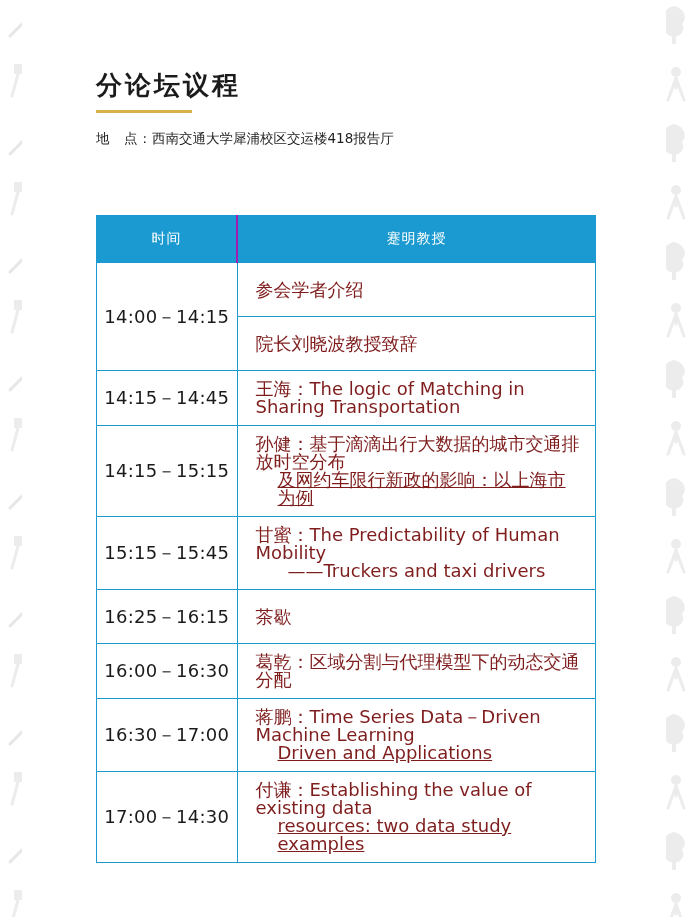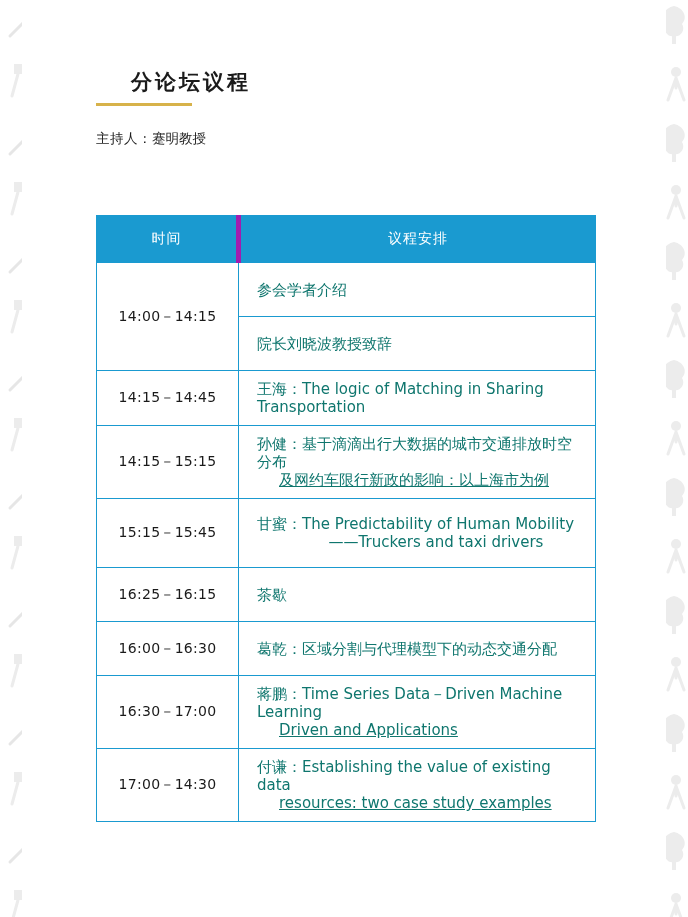--- a/index.html
+++ b/index.html
@@ -44,26 +44,25 @@
     padding: 0;
   }
 
   
   .title-block {
     position: absolute;
     left: 96px;
     top: 68px;
   }
   .doc-title {
-    font-size: 21px;
+    font-size: 26px;
     letter-spacing: 3px;
     color: #1b1b1b;
     font-weight: bold;
     font-family: "DejaVu Sans", "Liberation Sans", sans-serif;
-    margin-left: 35px;
   }
   .title-rule {
     margin-top: 7px;
     width: 96px;
     height: 3px;
     background: #d7b24a;
   }
 
   
   .meta {
@@ -96,45 +95,44 @@
     background: #1a9ad0;
     color: #ffffff;
     font-size: 14px;
     font-weight: normal;
     height: 44px;
     letter-spacing: 1px;
     border: 1px solid #1a9ad0;
   }
   .agenda-table th.th-time {
     width: 137px;
-    border-right: 5px solid #a21caf;
+    border-right: 2px solid #a21caf;
   }
   .agenda-table td {
     border: 1px solid #1a9ad0;
-    font-size: 15px;
-    color: #0f766e;
+    font-size: 18px;
+    color: #7f1d1d;
     vertical-align: middle;
   }
   td.time-cell {
     width: 137px;
     text-align: center;
     letter-spacing: 0.3px;
     color: #1a1a1a;
-    font-size: 14px;
+    font-size: 18px;
   }
   td.item-cell {
     padding: 9px 12px 9px 18px;
     line-height: 18px;
   }
   .row-h-35 td { height: 35px; }
   .row-h-50 td { height: 50px; }
   .indent-2 {
     display: block;
     padding-left: 32px;
-    text-align: center;
   }
   .indent-1 {
     display: block;
     padding-left: 22px;
     text-decoration: underline;
   }
 </style>
 </head>
 <body>
 
@@ -175,29 +173,29 @@
 
 <div class="content">
 
   <div class="title-block">
     <div class="doc-title">分论坛议程</div>
     <div class="title-rule"></div>
   </div>
 
   <div class="meta">
     <div class="meta-row">
-      <span class="meta-label">主持人：</span><span>蹇明教授</span>
+      <span class="meta-label">地　点：</span><span>西南交通大学犀浦校区交运楼418报告厅</span>
     </div>
   </div>
 
   <table class="agenda-table">
     <thead>
       <tr>
         <th class="th-time">时间</th>
-        <th>议程安排</th>
+        <th>蹇明教授</th>
       </tr>
     </thead>
     <tbody>
       <tr class="row-h-35">
         <td class="time-cell" rowspan="2">14:00－14:15</td>
         <td class="item-cell">参会学者介绍</td>
       </tr>
       <tr class="row-h-35">
         <td class="item-cell">院长刘晓波教授致辞</td>
       </tr>
@@ -238,19 +236,19 @@
         <td class="item-cell">
           <span>蒋鹏：Time Series Data－Driven Machine Learning</span>
           <span class="indent-1">Driven and Applications</span>
         </td>
       </tr>
 
       <tr class="row-h-50">
         <td class="time-cell">17:00－14:30</td>
         <td class="item-cell">
           <span>付谦：Establishing the value of existing data</span>
-          <span class="indent-1">resources: two case study examples</span>
+          <span class="indent-1">resources: two data study examples</span>
         </td>
       </tr>
     </tbody>
   </table>
 
 </div>
 
 </body></html>

